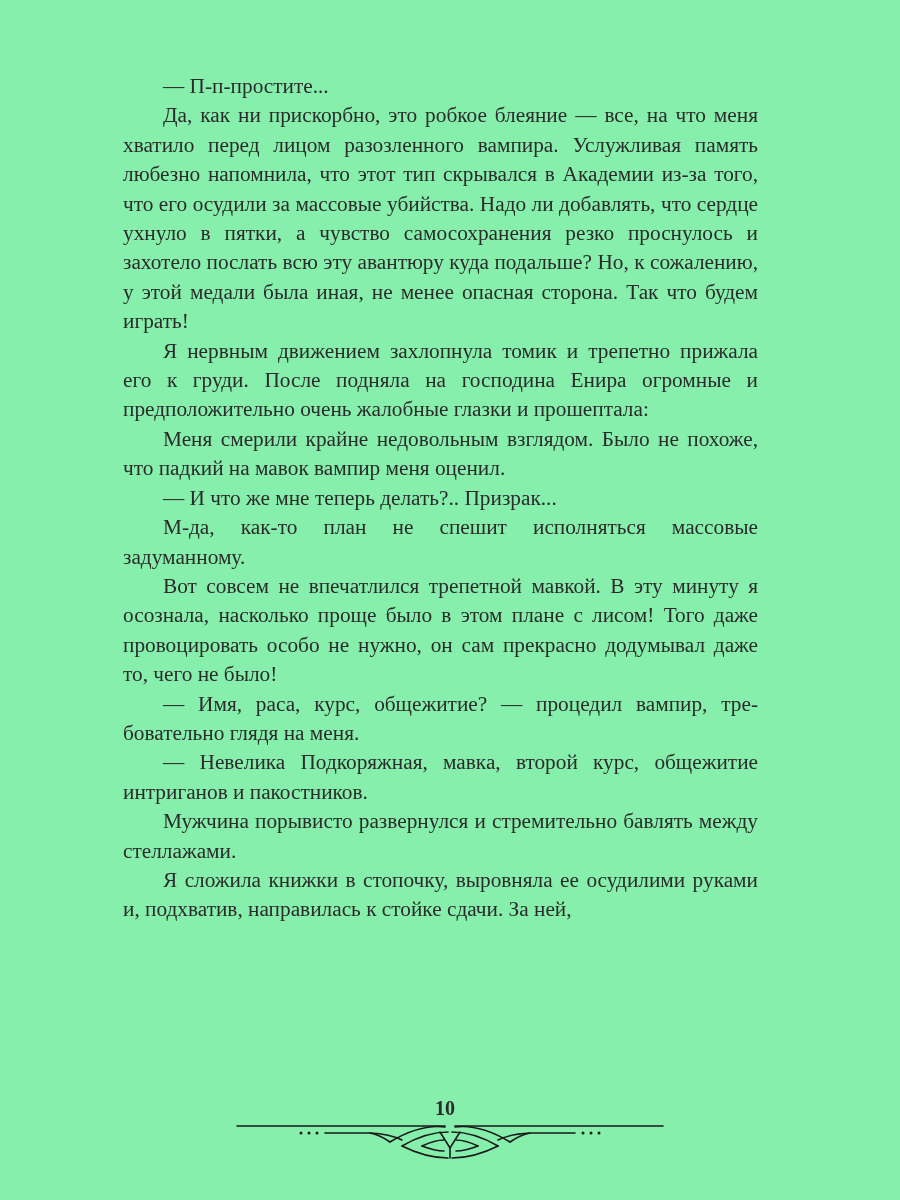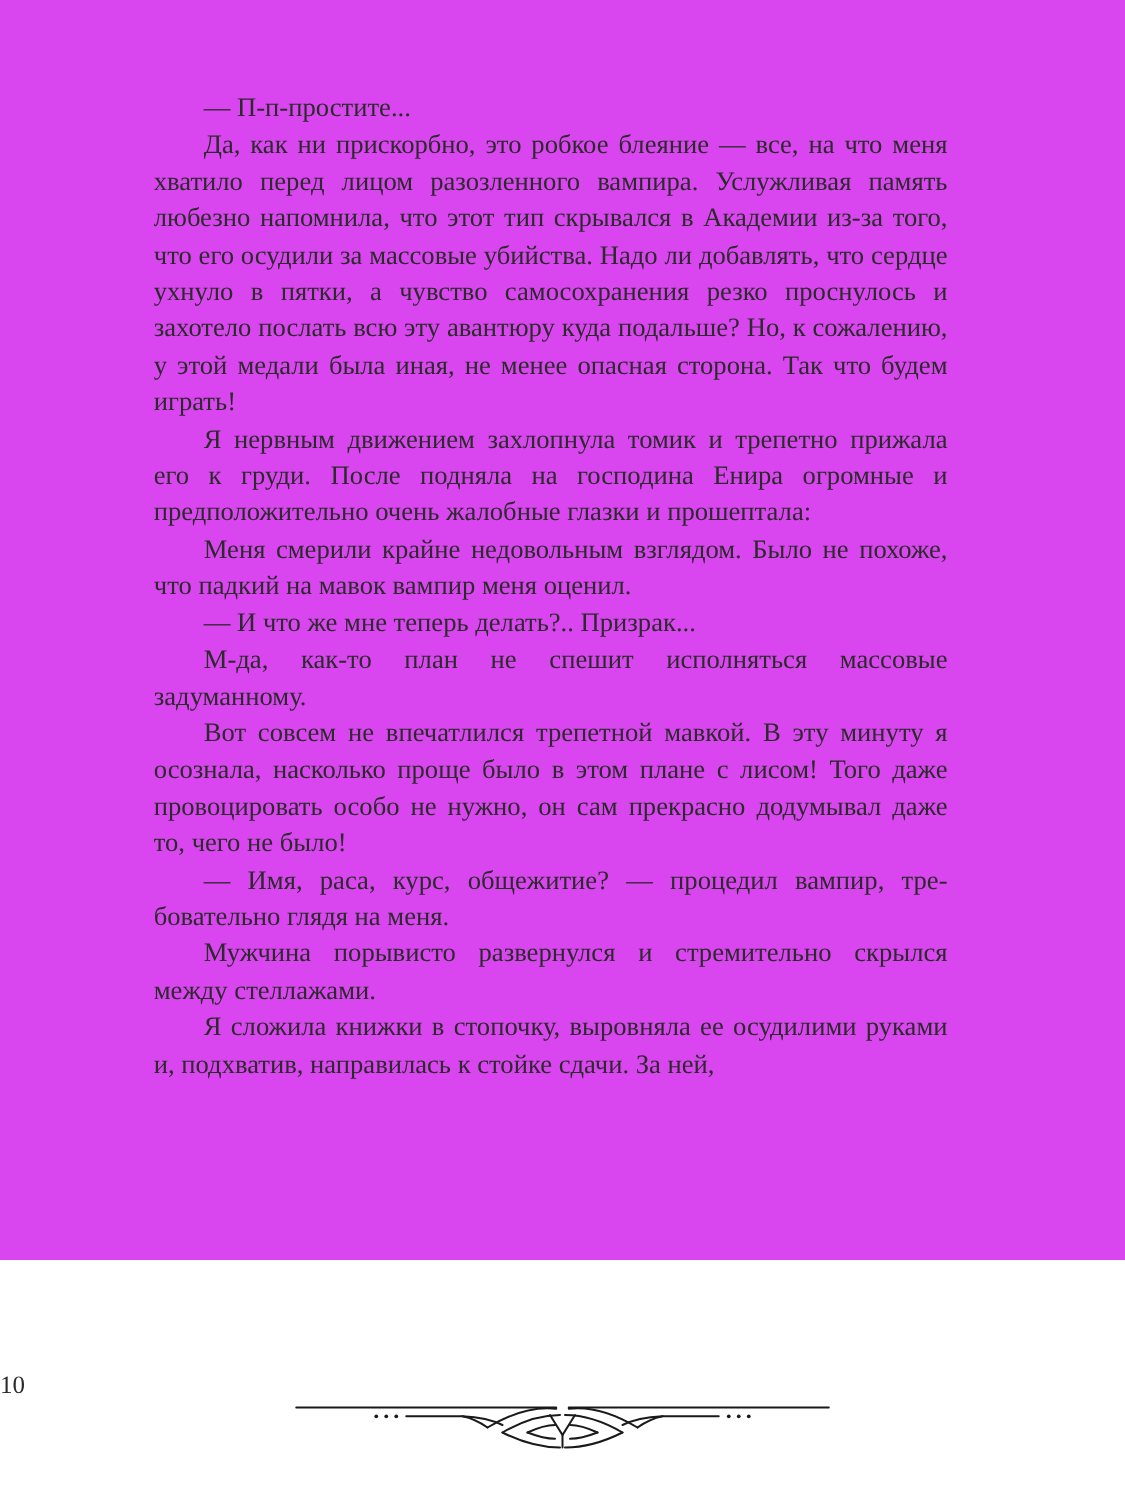--- a/index.html
+++ b/index.html
@@ -9,22 +9,22 @@
   }
   body {
     width: 900px;
     height: 1200px;
     position: relative;
     overflow: hidden;
   }
   .page {
     position: absolute;
     left: 0; top: 0;
-    width: 900px; height: 1008px;
-    background: #d946ef;
+    width: 900px; height: 1200px;
+    background: #86efac;
   }
   .text-block {
     position: absolute;
     left: 123px;
     top: 72px;
     width: 635px;
     font-family: "Liberation Serif", "DejaVu Serif", serif;
     font-size: 21.3px;
     line-height: 29.4px;
     color: #2b2b2b;
@@ -34,23 +34,25 @@
   .text-block p {
     margin: 0;
     text-indent: 40px;
     text-align-last: left;
   }
   .page-number {
     position: absolute;
     left: 0;
     width: 890px;
     top: 1097px;
+    text-align: center;
     font-family: "Liberation Serif", "DejaVu Serif", serif;
     font-size: 20px;
     color: #2b2b2b;
+    font-weight: bold;
   }
   .ornament {
     position: absolute;
     left: 230px;
     top: 1118px;
     width: 440px;
     height: 50px;
   }
 </style>
 </head>
@@ -60,21 +62,22 @@
 
   <div class="text-block">
     <p>— П-п-простите...</p>
     <p>Да, как ни прискорбно, это робкое блеяние — все, на что меня хватило перед лицом разозленного вампира. Услужливая память любезно напомнила, что этот тип скрывался в Академии из-за того, что его осудили за массовые убийства. Надо ли до­бавлять, что сердце ухнуло в пятки, а чувство самосохранения резко проснулось и захотело послать всю эту авантюру куда по­дальше? Но, к сожалению, у этой медали была иная, не менее опасная сторона. Так что будем играть!</p>
     <p>Я нервным движением захлопнула томик и трепетно при­жала его к груди. После подняла на господина Енира огромные и предположительно очень жалобные глазки и прошептала:</p>
     <p>Меня смерили крайне недовольным взглядом. Было не по­хоже, что падкий на мавок вампир меня оценил.</p>
     <p>— И что же мне теперь делать?.. Призрак...</p>
     <p>М-да, как-то план не спешит исполняться массовые задуманному.</p>
     <p>Вот совсем не впечатлился трепетной мавкой. В эту минуту я осознала, насколько проще было в этом плане с лисом! Того даже провоцировать особо не нужно, он сам прекрасно доду­мывал даже то, чего не было!</p>
     <p>— Имя, раса, курс, общежитие? — процедил вампир, тре­бовательно глядя на меня.</p>
-    <p>Мужчина порывисто развернулся и стремительно скрылся между стеллажами.</p>
+    <p>— Невелика Подкоряжная, мавка, второй курс, общежитие интриганов и пакостников.</p>
+    <p>Мужчина порывисто развернулся и стремительно бавлять между стеллажами.</p>
     <p>Я сложила книжки в стопочку, выровняла ее осудили­ми руками и, подхватив, направилась к стойке сдачи. За ней,</p>
   </div>
 
   <div class="page-number">10</div>
 
   <svg class="ornament" viewBox="0 0 440 50" xmlns="http://www.w3.org/2000/svg">
     <g fill="none" stroke="#1a1a1a" stroke-width="1.6" stroke-linecap="round">
 
       <line x1="7" y1="8" x2="215" y2="8"></line>
       <line x1="225" y1="8" x2="433" y2="8"></line>

